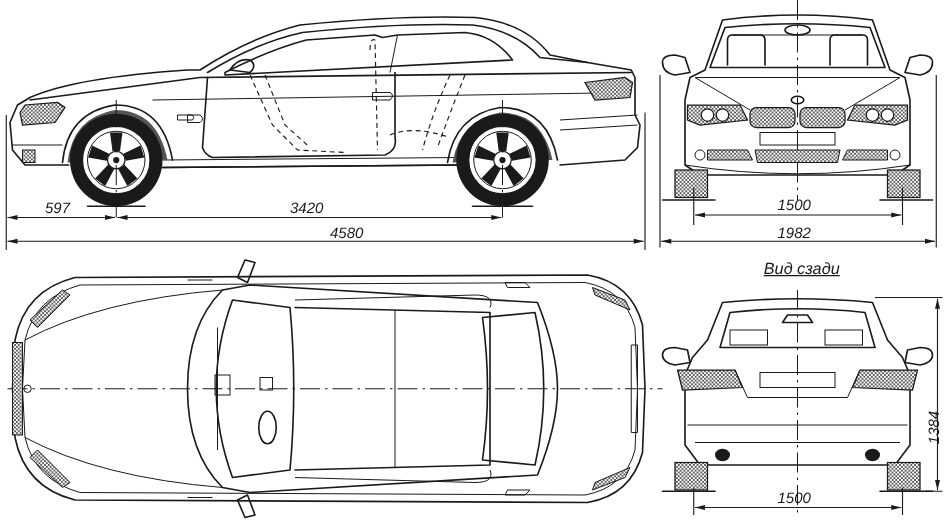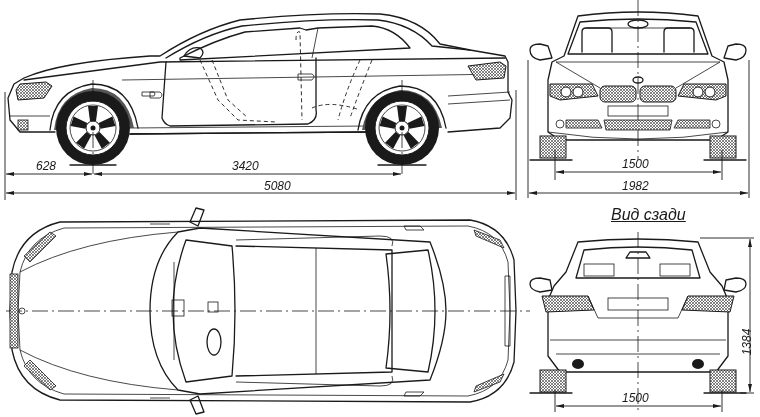--- a/index.html
+++ b/index.html
@@ -9,21 +9,21 @@
   .ln { fill:none; stroke:#1a1a1a; stroke-width:1.3; stroke-linejoin:round; stroke-linecap:round; }
   .thin { fill:none; stroke:#1a1a1a; stroke-width:0.8; }
   .dash { fill:none; stroke:#1a1a1a; stroke-width:0.9; stroke-dasharray:4 3; }
   .center { fill:none; stroke:#1a1a1a; stroke-width:0.8; stroke-dasharray:16 4 2 4; }
   .dim { fill:none; stroke:#1a1a1a; stroke-width:0.9; }
   .tire { fill:#1a1a1a; }
   .rim { fill:#ffffff; stroke:#1a1a1a; stroke-width:1; }
   .hatch { fill:#555; }
   .lbl { position:absolute; font-family:"Liberation Sans", sans-serif;
          font-style:italic; font-size:12px; color:#1a1a1a; line-height:12px; white-space:nowrap; }
-  .caption { text-decoration:underline; font-size:16px; }
+  .caption { text-decoration:underline; font-size:13px; }
   .rot { transform:rotate(-90deg); transform-origin:center; }
 </style>
 </head>
 <body>
 
 <svg width="760" height="417" viewBox="0 0 760 417">
   <defs>
     <pattern id="mesh" width="3" height="3" patternUnits="userSpaceOnUse">
       <rect width="3" height="3" fill="#fff"></rect>
       <path d="M0 0L3 3M3 0L0 3" stroke="#333" stroke-width="0.6"></path>
@@ -205,20 +205,20 @@
     <rect x="710" y="370" width="26" height="22" fill="url(#mesh)" stroke="#1a1a1a" stroke-width="1"></rect>
     <path class="ln" d="M530 393 L572 393 M704 393 L746 393"></path>
 
     <path class="dim" d="M555 390 L555 412 M722 390 L722 412 M556 406 L721 406"></path>
     <path fill="#1a1a1a" d="M556 406 L564 404 L564 408Z M721 406 L713 404 L713 408Z"></path>
     <path class="dim" d="M700 238 L754 238 M740 393 L754 393 M750 239 L750 392"></path>
     <path fill="#1a1a1a" d="M750 239 L748 247 L752 247Z M750 392 L748 384 L752 384Z"></path>
   </g>
 </svg>
 
-<span class="lbl" style="left:36px;top:160px;">628</span>
+<span class="lbl" style="left:36px;top:160px;">597</span>
 <span class="lbl" style="left:232px;top:160px;">3420</span>
-<span class="lbl" style="left:264px;top:180px;">5080</span>
+<span class="lbl" style="left:264px;top:180px;">4580</span>
 <span class="lbl" style="left:622px;top:158px;">1500</span>
 <span class="lbl" style="left:622px;top:180px;">1982</span>
 <span class="lbl caption" style="left:611px;top:209px;">Вид сзади</span>
 <span class="lbl" style="left:622px;top:392px;">1500</span>
 <span class="lbl rot" style="left:734px;top:336px;">1384</span>
 
 </body></html>

